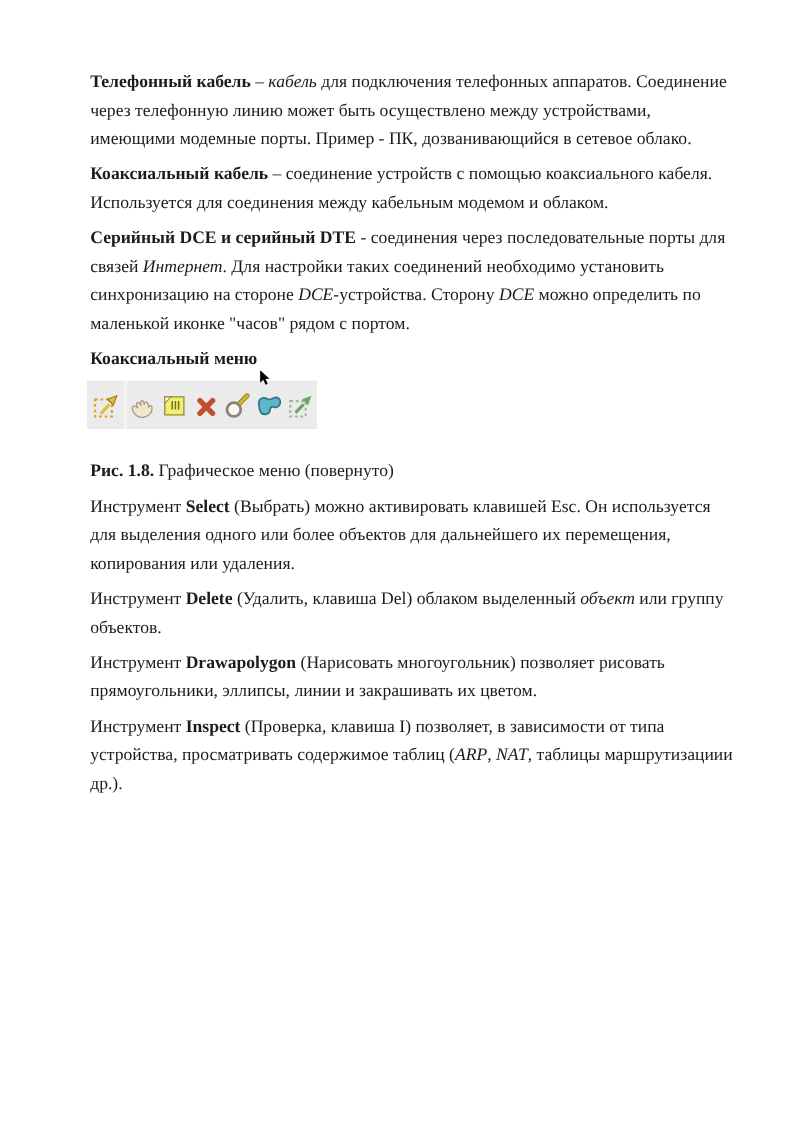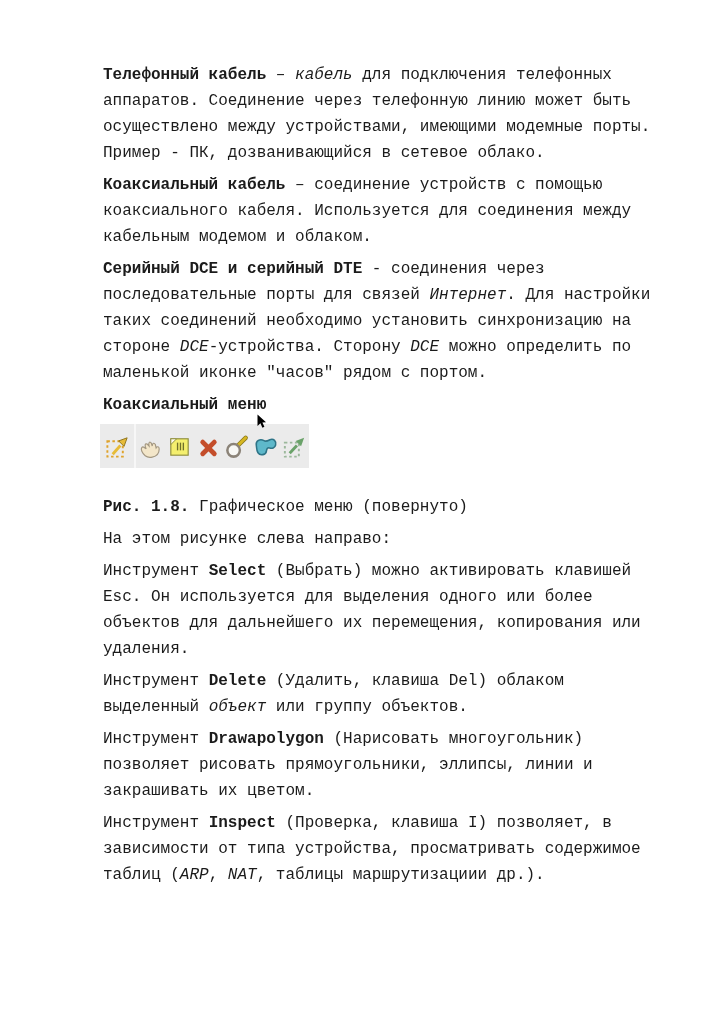--- a/index.html
+++ b/index.html
@@ -6,22 +6,21 @@
   body {
     width: 725px; height: 1024px;
     background: #ffffff;
     font-family: "Liberation Serif", "DejaVu Serif", serif;
     color: #1b1b1b;
     overflow: hidden;
   }
   .page { width: 725px; height: 1024px; position: relative; }
   .content {
     box-sizing: border-box;
-    padding: 62px 58px 0 103px;
-    font-family: Liberation Mono, monospace;
+    padding: 62px 58px 0 82px;
   }
   p.block {
     margin: 0 0 6px 0;
     font-size: 16px;
     line-height: 26px;
   }
   .rn-bold { font-weight: bold; }
   .rn-italic { font-style: italic; }
   a.rn-link {
     color: var(--link-color, #4d7f96);
@@ -124,21 +123,20 @@
       </div>
       <span class="cursor">
         <svg viewBox="0 0 10 15" width="10" height="15">
           <path d="M0.5 0.5 L0.5 12 L3.4 9.3 L5.4 13.8 L7.4 12.8 L5.4 8.5 L9 8.3 Z" fill="#000000"></path>
         </svg>
       </span>
     </div>
 
     <p class="block"><span class="rn-bold">Рис. 1.8.</span><span class="rn-normal"> Графическое меню (повернуто)</span></p>
 
-    <p class="block">На этом рисунке слева направо:</p>
 
     <p class="block"><span class="rn-normal">Инструмент </span><span class="rn-bold">Select</span><span class="rn-normal"> (Выбрать) можно активировать клавишей Esc. Он используется для выделения одного или более объектов для дальнейшего их перемещения, копирования или удаления.</span></p>
 
 
 
     <p class="block"><span class="rn-normal">Инструмент </span><span class="rn-bold">Delete</span><span class="rn-normal"> (Удалить, клавиша Del) облаком выделенный </span><span class="rn-italic">объект</span><span class="rn-normal"> или группу объектов.</span></p>
 
     <p class="block"><span class="rn-normal">Инструмент </span><span class="rn-bold">Drawapolygon</span><span class="rn-normal"> (Нарисовать многоугольник) позволяет рисовать прямоугольники, эллипсы, линии и закрашивать их цветом.</span></p>
 
     <p class="block"><span class="rn-normal">Инструмент </span><span class="rn-bold">Inspect</span><span class="rn-normal"> (Проверка, клавиша I) позволяет, в зависимости от типа устройства, просматривать содержимое таблиц (</span><span class="rn-italic">ARP</span><span class="rn-normal">, </span><span class="rn-italic">NAT</span><span class="rn-normal">, таблицы маршрутизациии др.).</span></p>

